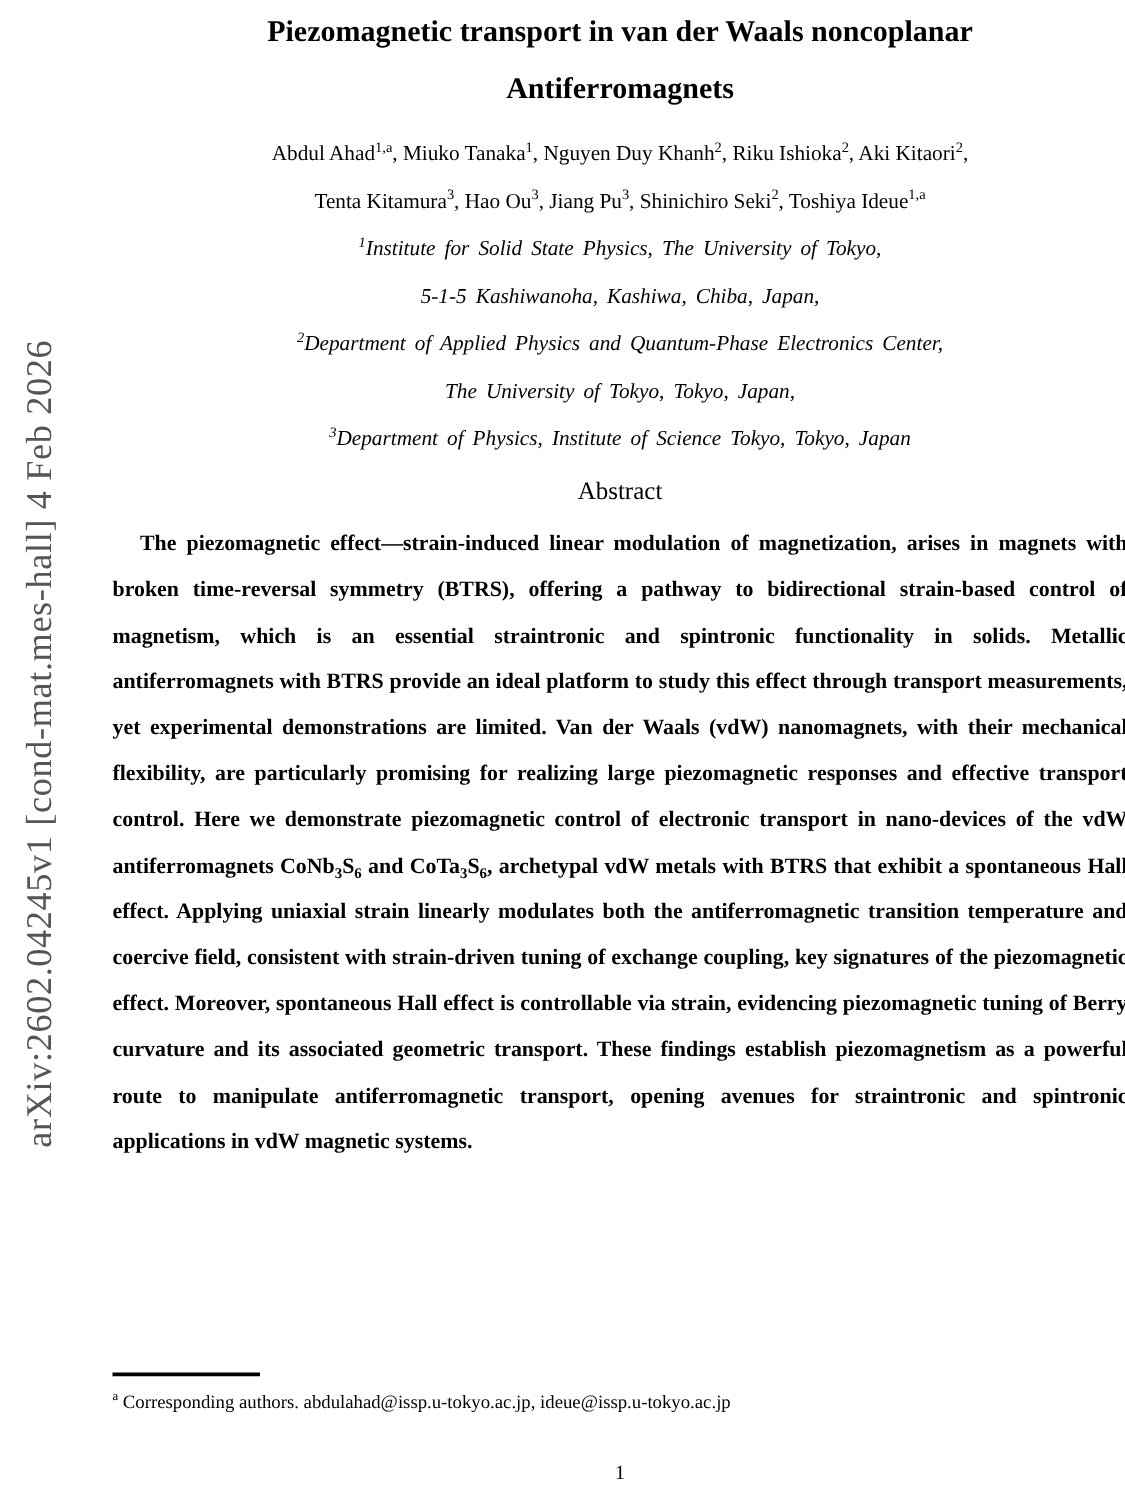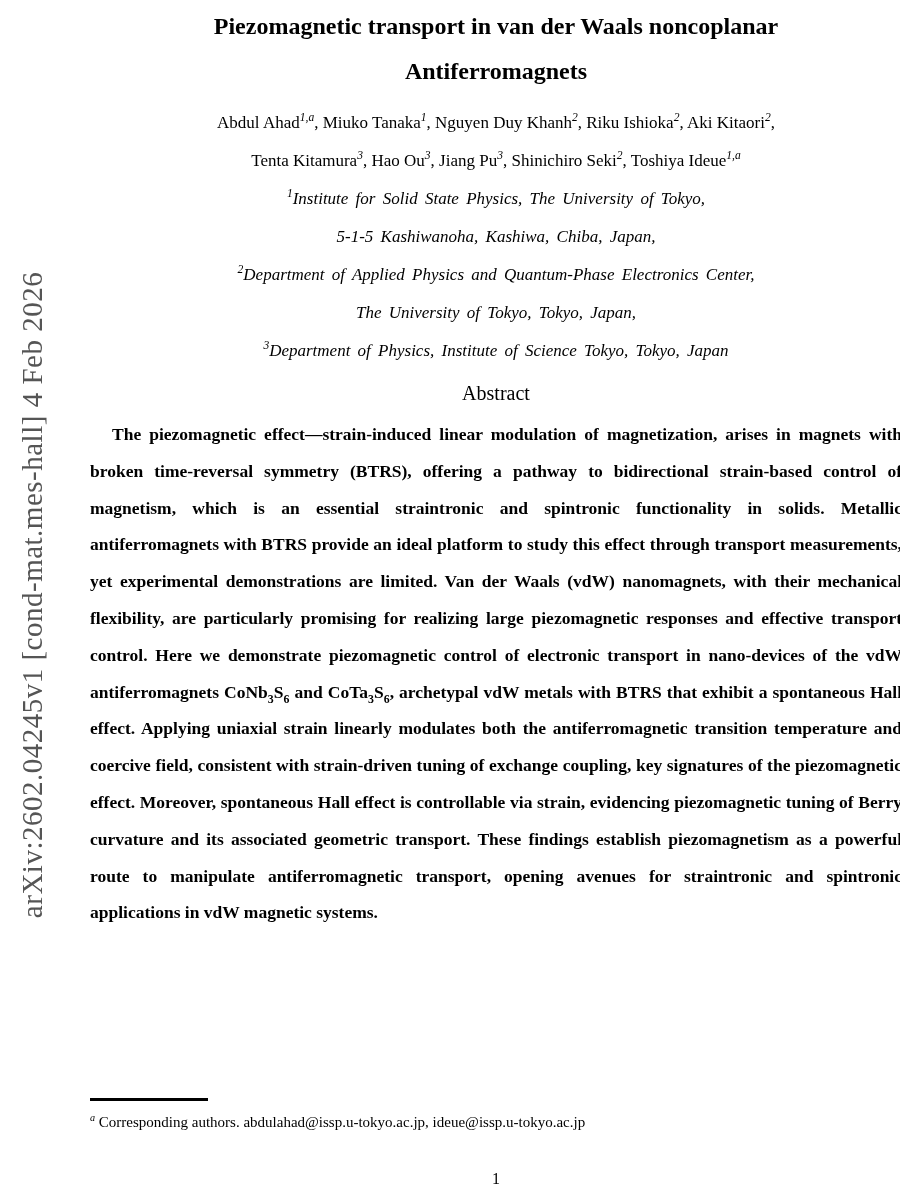--- a/index.html
+++ b/index.html
@@ -67,21 +67,21 @@
 
   .abstract {
     margin-top: 8px;
     font-weight: bold;
     font-size: 17.5px;
     line-height: 36.8px;
     text-align: justify;
     text-indent: 22px;
   }
 
-  sup { font-size: 68%; line-height: 0; font-style: italic; }
+  sup { font-size: 68%; line-height: 0; }
   sub { font-size: 68%; line-height: 0; }
 
   .footnote-block {
     position: absolute;
     left: 90px;
     top: 1098px;
     width: 812px;
   }
   .footnote-rule {
     width: 118px;

